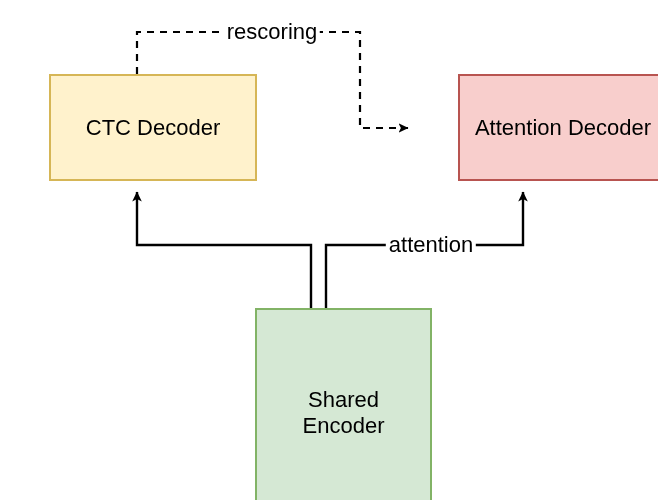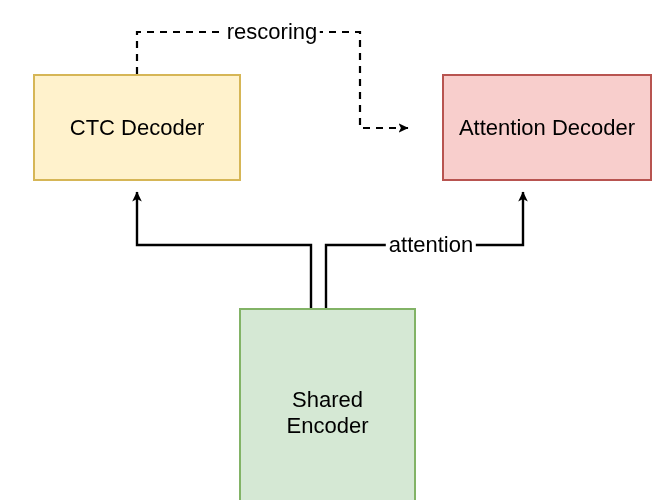--- a/index.html
+++ b/index.html
@@ -25,20 +25,21 @@
     border-style: solid;
     border-width: 2px;
     display: flex;
     align-items: center;
     justify-content: center;
     text-align: center;
     color: #000000;
     font-size: 22px;
     line-height: 26px;
     letter-spacing: 0px;
+    margin-left: 16px;
   }
   #node-ctc {
     left: 33px;
     top: 74px;
     width: 208px;
     height: 107px;
     background: #fff2cc;
     border-color: #d6b656;
   }
   #node-attention {

